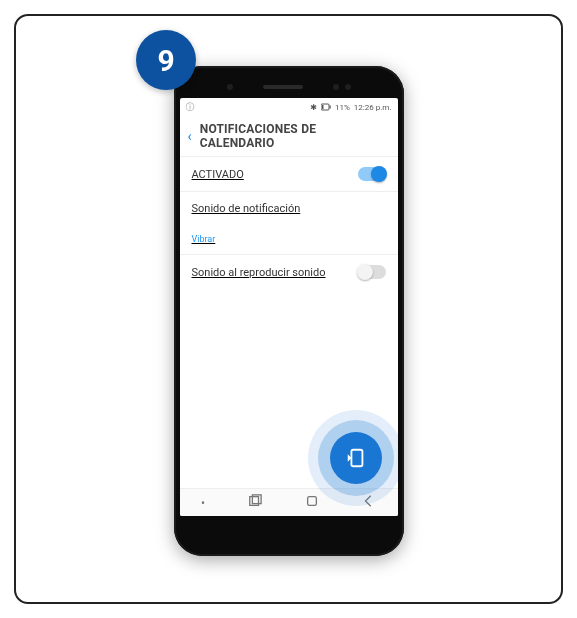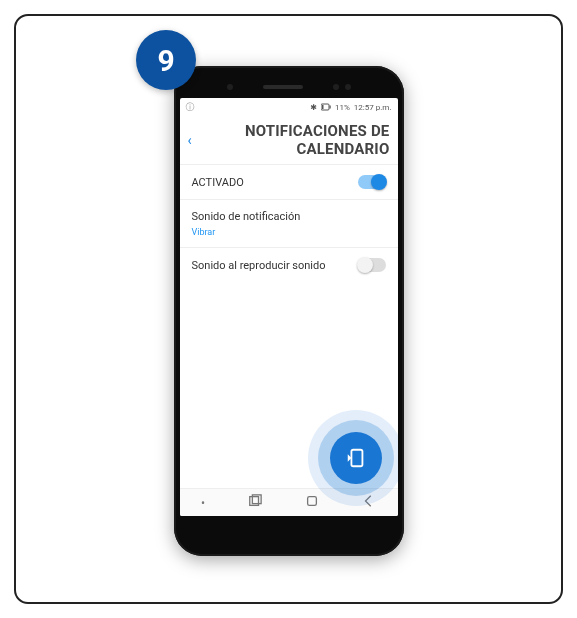--- a/index.html
+++ b/index.html
@@ -63,41 +63,41 @@
       font-size: 8px; color: #555;
     }
     .statusbar .left { margin-right:auto; color:#999; font-size:9px; }
     .appbar {
       display: flex; align-items: center;
       padding: 6px 8px;
       gap: 8px;
       border-bottom: 1px solid #eee;
     }
     .back { color: #1e88e5; font-size: 14px; }
-    .title { font-size: 15px; font-weight: 700; color: #444; letter-spacing: 0.2px; text-align: right; }
+    .title { font-size: 12px; font-weight: 700; color: #444; letter-spacing: 0.2px; }
     .row {
       display: flex; align-items: center; justify-content: space-between;
       padding: 10px 12px;
     }
     .divider { height:1px; background:#eee; margin: 0; }
     .row .lbl { font-size: 11px; color: #333; }
     .row .sub { font-size: 9px; color: #2196f3; }
-    .row .col { display:flex; flex-direction:column; gap:4px; }
+    .row .col { display:flex; flex-direction:column; gap:19px; }
     .switch {
       width: 28px; height: 14px; border-radius: 8px; position: relative;
     }
     .switch.on { background: #90caf9; }
     .switch.off { background: #ddd; }
     .switch .knob {
       position: absolute; top: -1px; width: 16px; height: 16px; border-radius: 50%;
       background: #fff; box-shadow: 0 1px 2px rgba(0,0,0,0.3);
     }
     .switch.on .knob { right: -1px; background:#1e88e5; }
     .switch.off .knob { left: -1px; background:#f3f3f3; }
-    .content { flex: 1; }
+    .content { flex: 1; text-decoration: underline; }
     .fab {
       position: absolute;
       bottom: 32px; right: 16px;
       width: 52px; height: 52px; border-radius: 50%;
       background: #1976d2;
       display: flex; align-items: center; justify-content: center;
       box-shadow: 0 0 0 12px rgba(25,118,210,0.25), 0 0 0 22px rgba(25,118,210,0.12);
     }
     .fab svg { fill: #fff; width: 22px; height: 22px; }
     .navbar {
@@ -134,21 +134,21 @@
 
       <div class="statusbar">
         <span class="left">ⓘ</span>
         <span>✱</span>
         <svg width="10" height="8" viewBox="0 0 10 8">
             <rect x="0" y="1" width="8" height="6" rx="1" fill="none" stroke="#555" stroke-width="1"></rect>
             <rect x="8.5" y="2.5" width="1.2" height="3" fill="#555"></rect>
             <rect x="1" y="2" width="1.5" height="4" fill="#555"></rect>
           </svg>
         <span>11%</span>
-        <span>12:57 p.m.</span>
+        <span>12:26 p.m.</span>
       </div>
 
       <div class="appbar">
         <span class="back">‹</span>
         <span class="title">NOTIFICACIONES DE CALENDARIO</span>
       </div>
 
       <div class="content">
 
         <div class="row">

